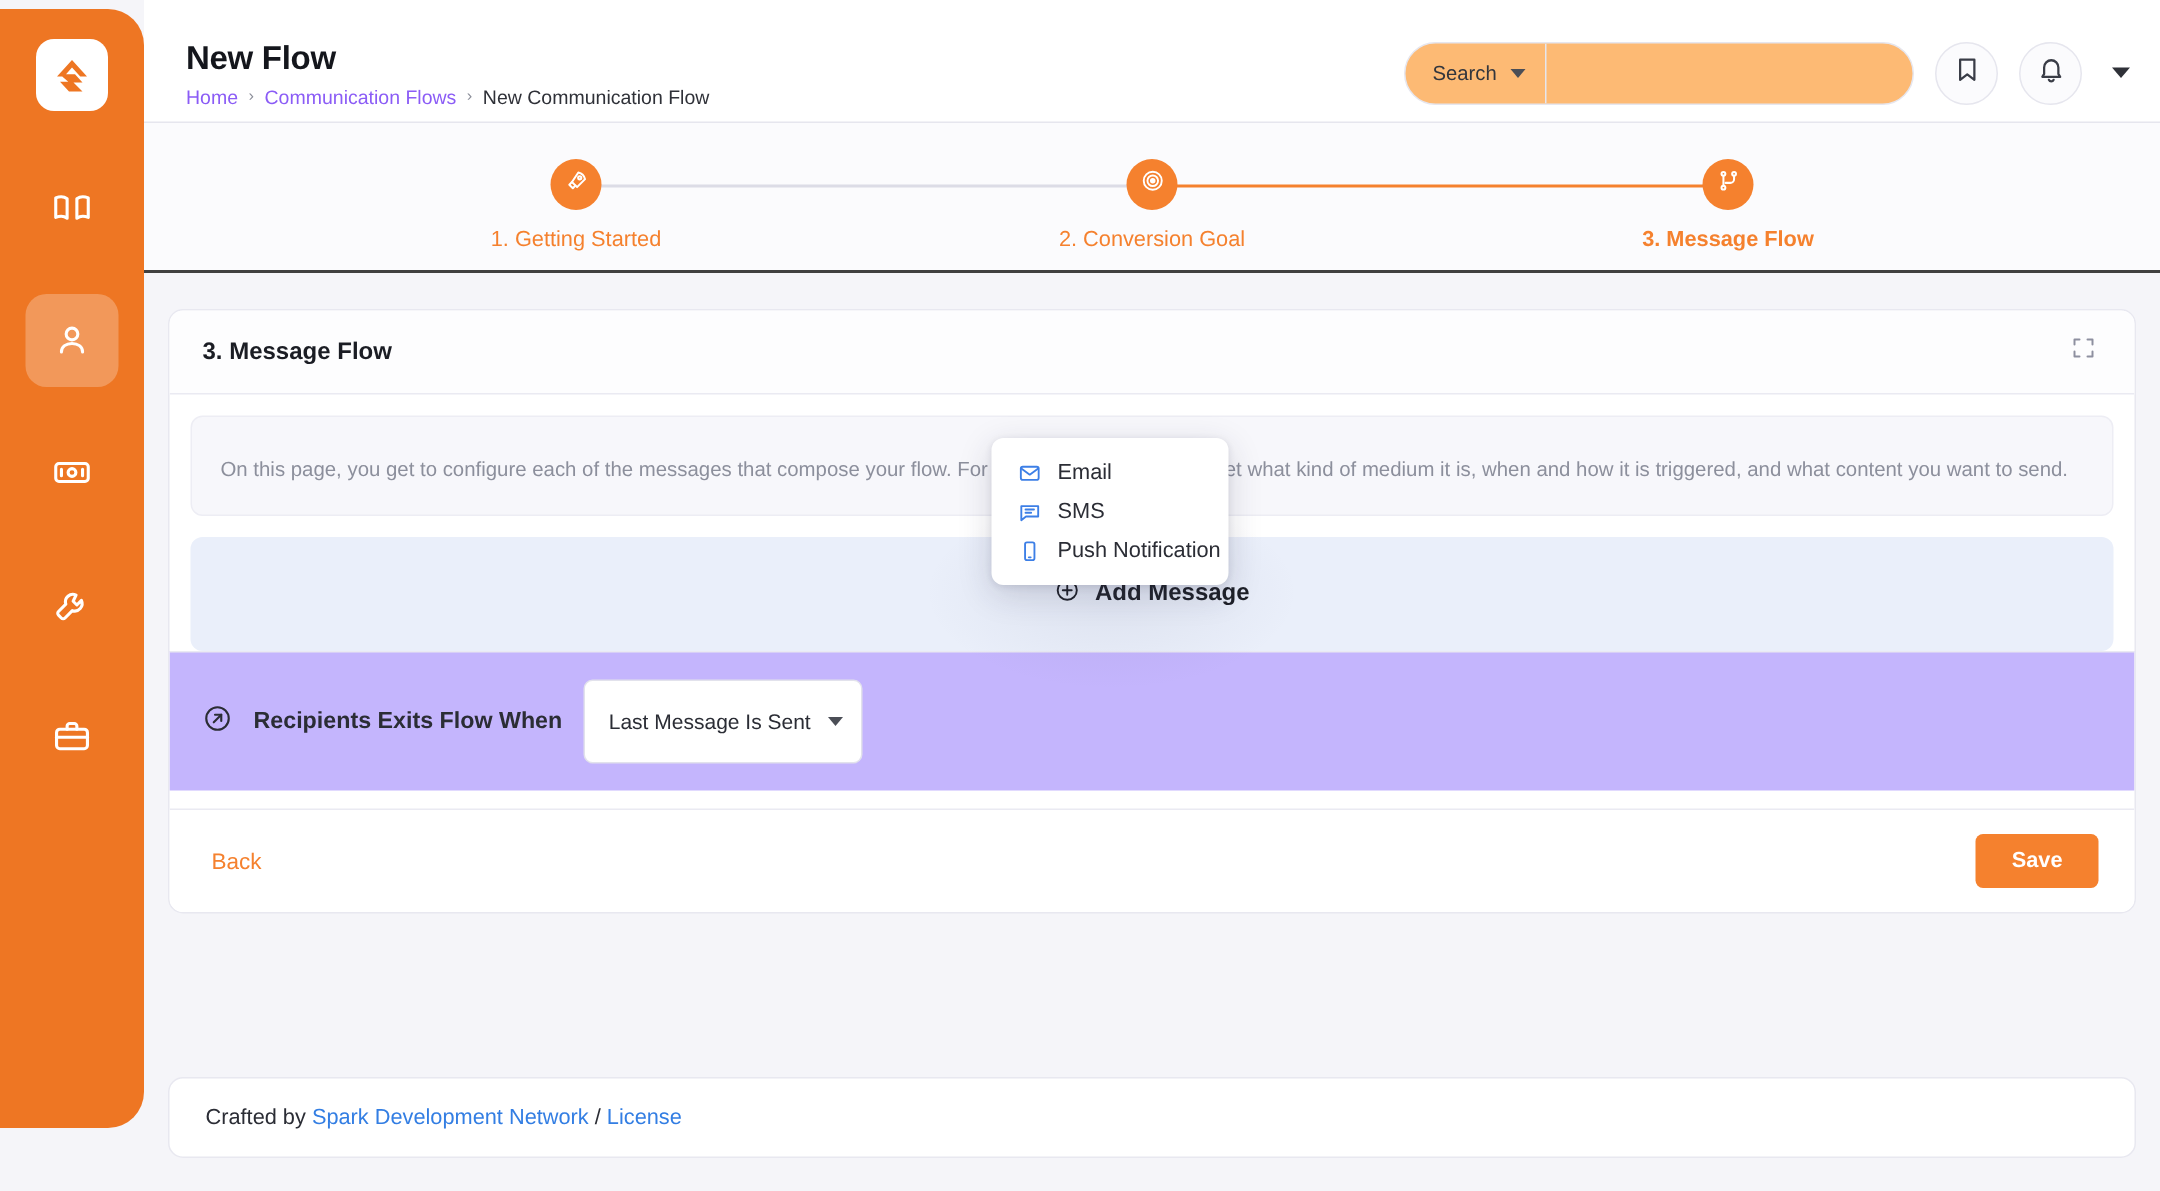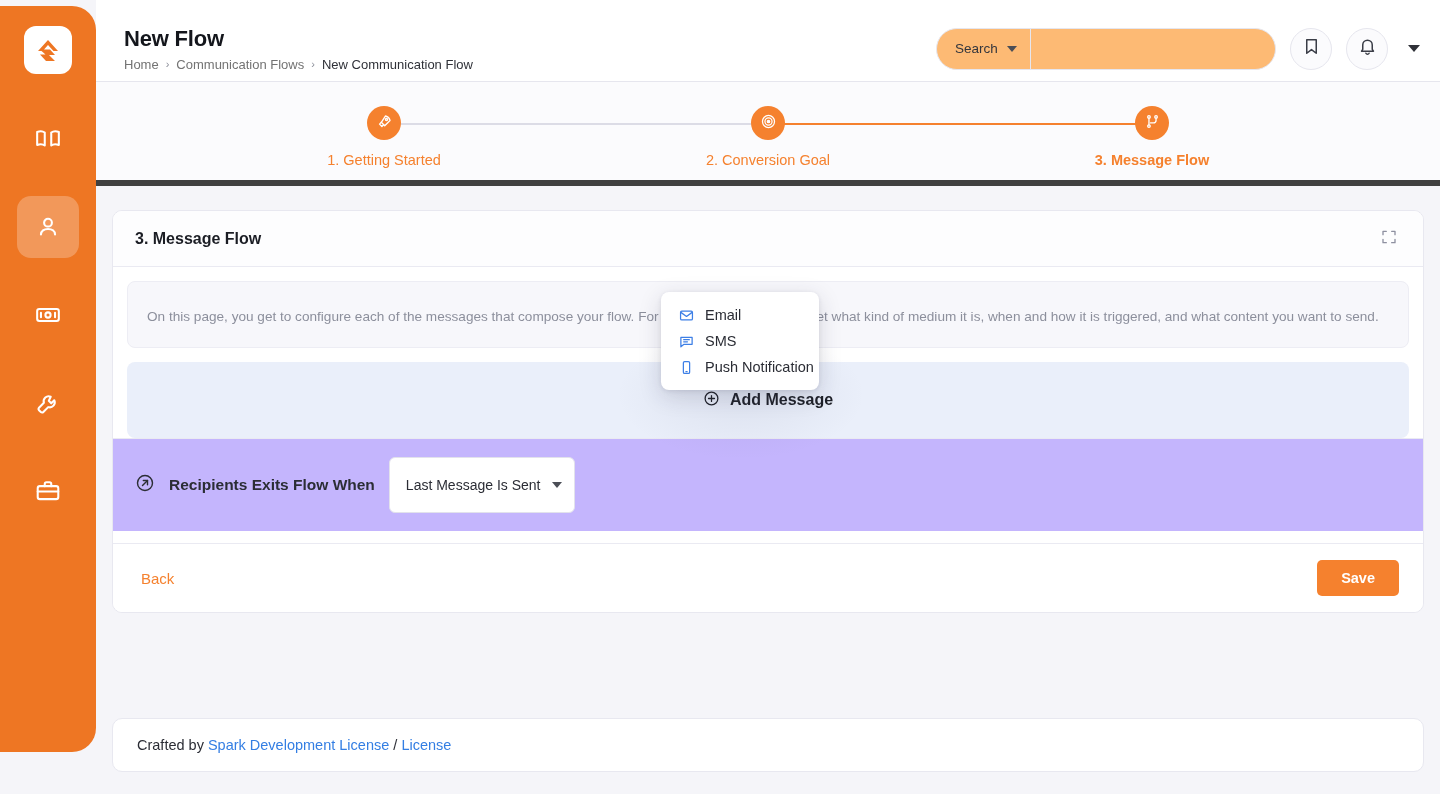--- a/index.html
+++ b/index.html
@@ -47,21 +47,21 @@
   
   .header {
     height: 82px; background: #ffffff;
     border-bottom: 1px solid #e6e6ee;
     display: flex; align-items: center; justify-content: space-between;
     padding: 16px 20px 0 28px;
   }
   .header-left { display: flex; flex-direction: column; justify-content: center; }
   .page-title { font-size: 22px; font-weight: bold; color: #14161c; letter-spacing: -0.2px; }
   .breadcrumb { margin-top: 5px; font-size: 13px; color: #41444b; display: flex; align-items: center; gap: 7px; }
-  .breadcrumb a { color: #737373; text-decoration: none; cursor: pointer; }
+  .breadcrumb a { color: #8b5cf6; text-decoration: none; cursor: pointer; }
   .crumb-sep { color: #8b8e99; font-size: 11px; }
   .crumb-current { color: #2f3138; }
 
   .header-right { display: flex; align-items: center; gap: 14px; }
   .search-wrap {
     display: flex; align-items: center;
     height: 42px; width: 340px;
     border: 1px solid #e6e6ee; border-radius: 21px;
     background: #fdba74; overflow: hidden;
   }
@@ -91,21 +91,21 @@
   .user-name { font-size: 14.5px; color: #22242b; font-weight: 600; }
   .avatar { width: 36px; height: 36px; border-radius: 50%; overflow: hidden; background: #cfd3dd; position: relative; }
   .user-caret { margin-left: 6px; width: 0; height: 0; border-left: 6px solid transparent; border-right: 6px solid transparent; border-top: 7px solid #2f3138; cursor: pointer; }
 
   
   .content { flex: 1; padding: 0 16px; overflow: hidden; }
 
   
   .stepper-card {
     background: #fbfbfd;
-    border-bottom: 6px solid #404040;
+    border-bottom: 2px solid #404040;
     padding: 24px 0 12px;
     margin: 0 -16px;
   }
   .stepper { display: flex; position: relative; padding: 0 96px; }
   .step { flex: 1; display: flex; flex-direction: column; align-items: center; position: relative; }
   .step-dot {
     width: 34px; height: 34px; border-radius: 50%;
     background: #f5812e; color: #fff;
     display: flex; align-items: center; justify-content: center;
     position: relative; z-index: 2;
@@ -448,17 +448,17 @@
               </svg>
             </span>
             <span>Push Notification</span>
           </div>
         </div>
 
       </section>
     </div>
 
     <div class="footer">
-      <span>Crafted by </span><a>Spark Development License</a><span> / </span><a>License</a>
+      <span>Crafted by </span><a>Spark Development Network</a><span> / </span><a>License</a>
     </div>
 
   </div>
 </div>
 
 </body></html>

